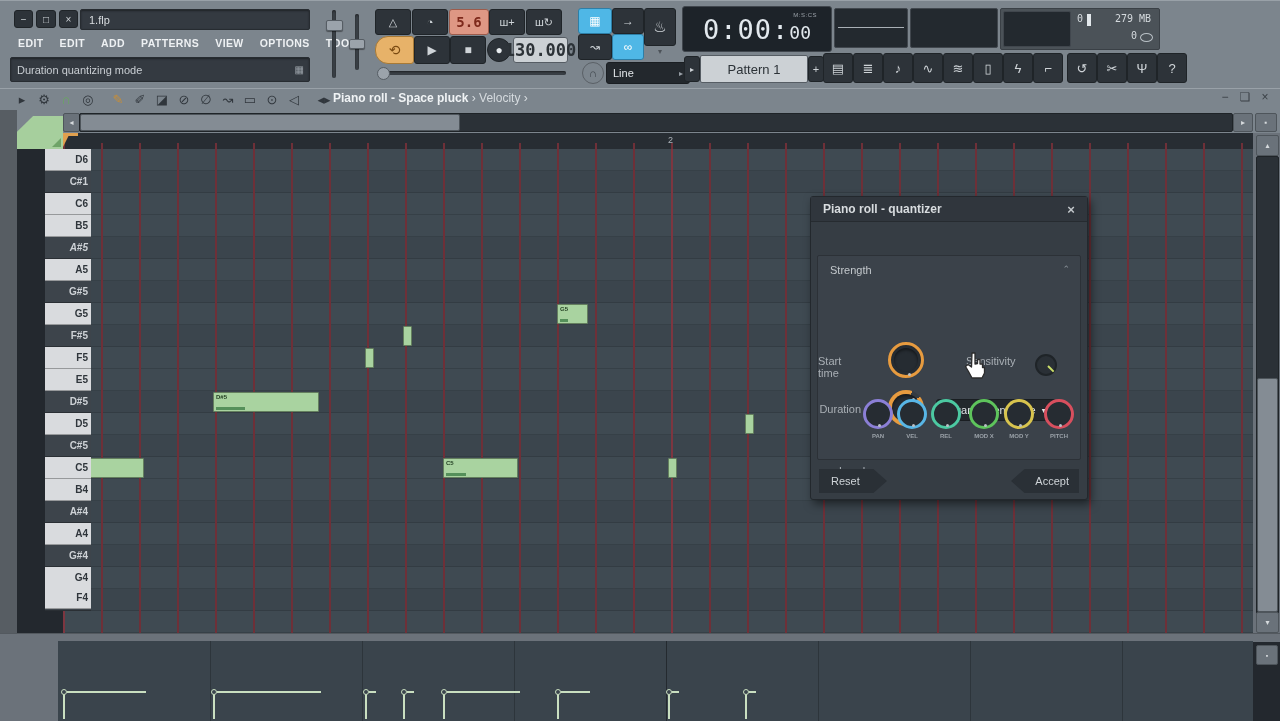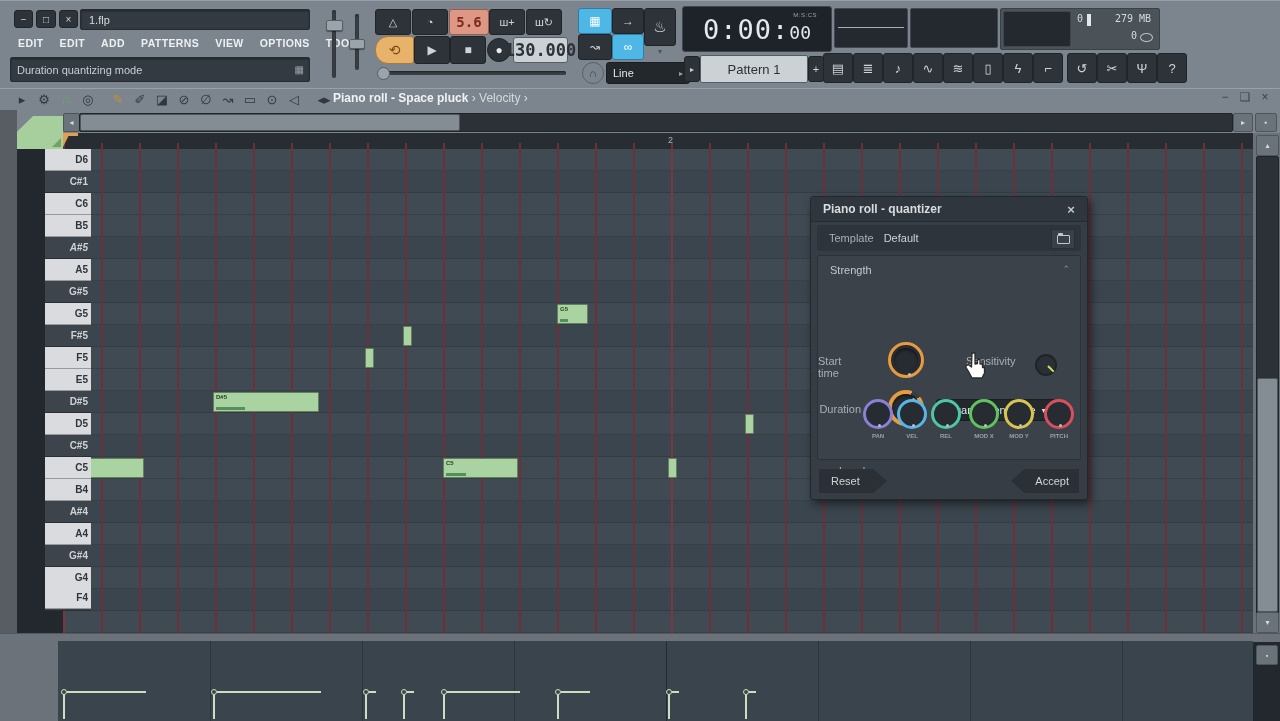--- a/index.html
+++ b/index.html
@@ -483,27 +483,20 @@
       <span class="glyph">▪</span>
     </div>
 
   <div id="dialog">
     <div id="dlg-title">
       <span>Piano roll - quantizer</span>
       <span id="dlg-close">
           <span class="glyph">×</span>
         </span>
     </div>
-    <div id="dlg-template">
-      <span class="dlg-label" style="padding-left:12px;">Template</span>
-      <span class="dlg-value" style="padding-left:10px;">Default</span>
-      <div id="folder-btn">
-          <div class="folder-shape"></div>
-        </div>
-    </div>
     <div id="dlg-section">
       <span class="dlg-label abs" style="left:12px;top:8px;color:#c3c8cc;">Strength</span>
       <span class="abs" style="right:10px;top:8px;color:#8a9198;font-size:9px;">⌃</span>
 
       <span class="dlg-label abs" style="right:219px;top:99px;">Start time</span>
       <div class="abs" id="knob-start" style="left: 70px; top: 86px; width: 36px; height: 36px; border-radius: 50%; background: rgb(38, 44, 50); border: 3px solid rgb(231, 155, 63); box-sizing: border-box;">
           <div style="position: absolute; inset: 3px; border-radius: 50%; background: rgb(38, 44, 50); box-shadow: rgba(0, 0, 0, 0.45) 0px 2px 3px inset;"></div>
           <div class="knob-dot" style="left: 16.5px; top: 27.5px;"></div>
         </div>
 

